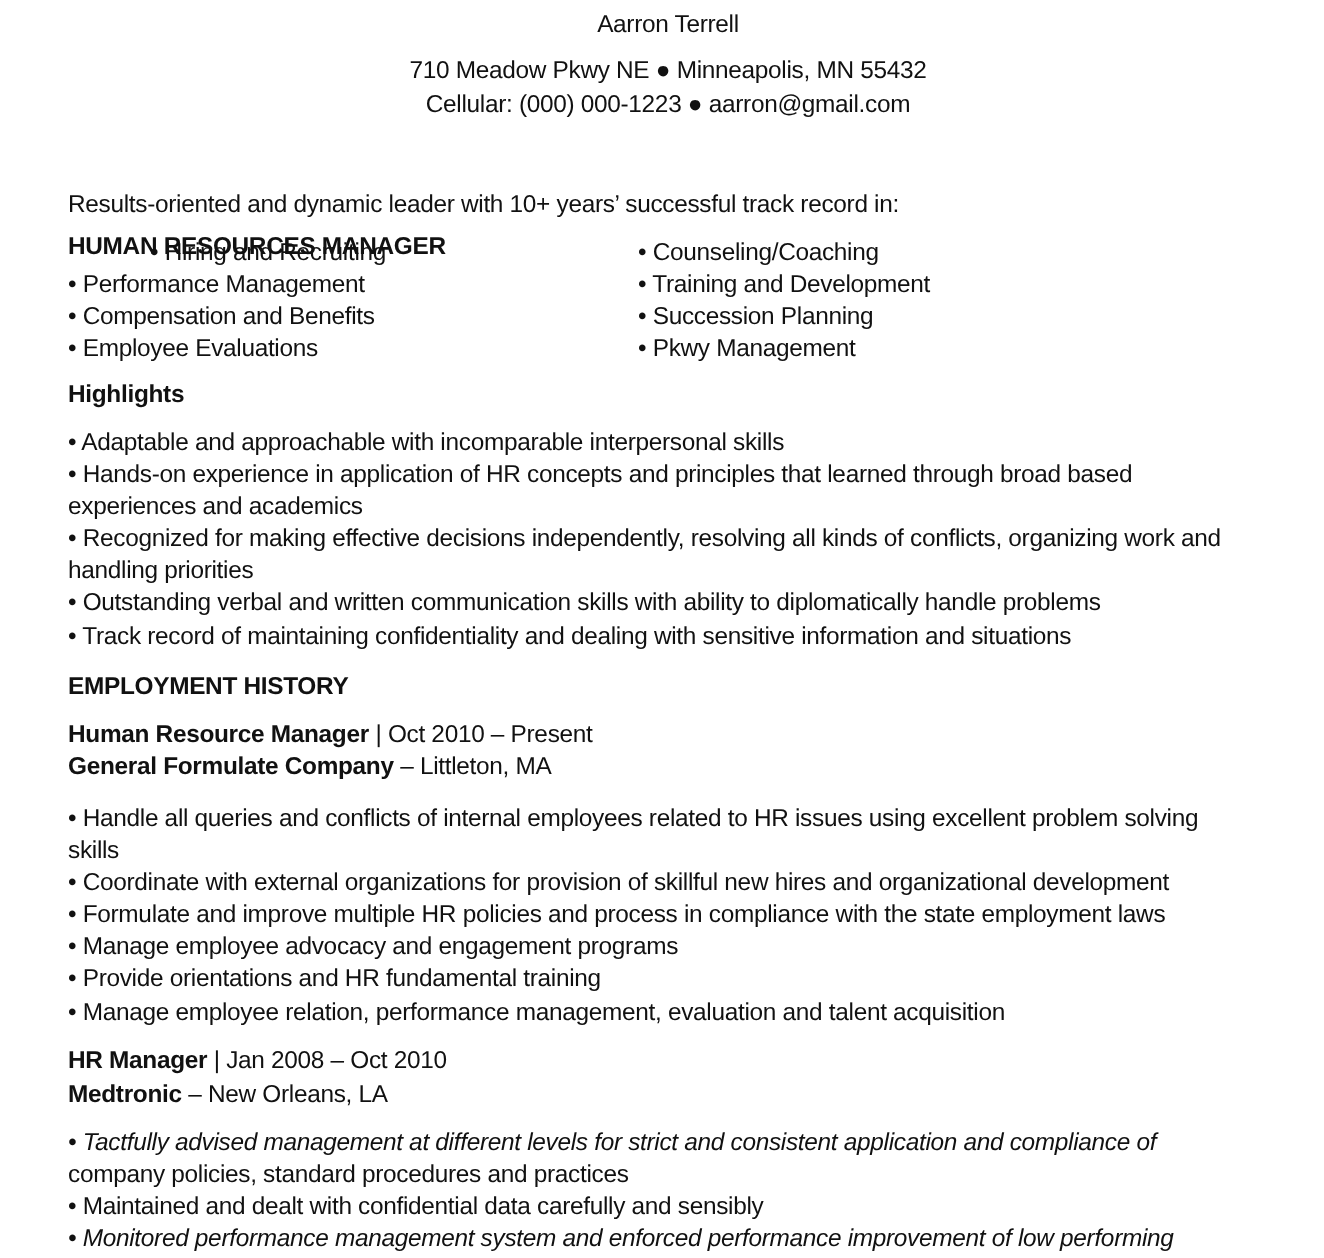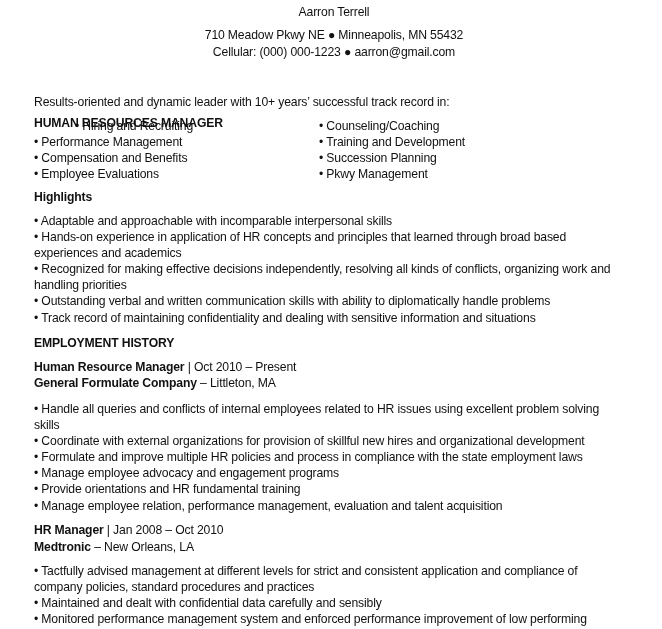--- a/index.html
+++ b/index.html
@@ -86,18 +86,18 @@
   <div class="line" style="top:465px;">• Manage employee advocacy and engagement programs</div>
   <div class="line" style="top:481px;">• Provide orientations and HR fundamental training</div>
   <div class="line" style="top:498px;">• Manage employee relation, performance management, evaluation and talent acquisition</div>
 
   <div class="line" style="top:522px;">
     <span class="bold">HR Manager</span><span> | Jan 2008 – Oct 2010</span>
   </div>
   <div class="line" style="top:539px;">
     <span class="bold">Medtronic</span><span> – New Orleans, LA</span>
   </div>
-  <div class="line" style="top:563px;">• Tactfully advised management at different levels for strict and consistent application and compliance of</div>
+  <div class="line" style="top:563px;font-style:italic;">• Tactfully advised management at different levels for strict and consistent application and compliance of</div>
   <div class="line" style="top:579px;">company policies, standard procedures and practices</div>
   <div class="line" style="top:595px;">• Maintained and dealt with confidential data carefully and sensibly</div>
-  <div class="line" style="top:611px;">• Monitored performance management system and enforced performance improvement of low performing</div>
+  <div class="line" style="top:611px;font-style:italic;">• Monitored performance management system and enforced performance improvement of low performing</div>
 
 </div>
 
 </body></html>

